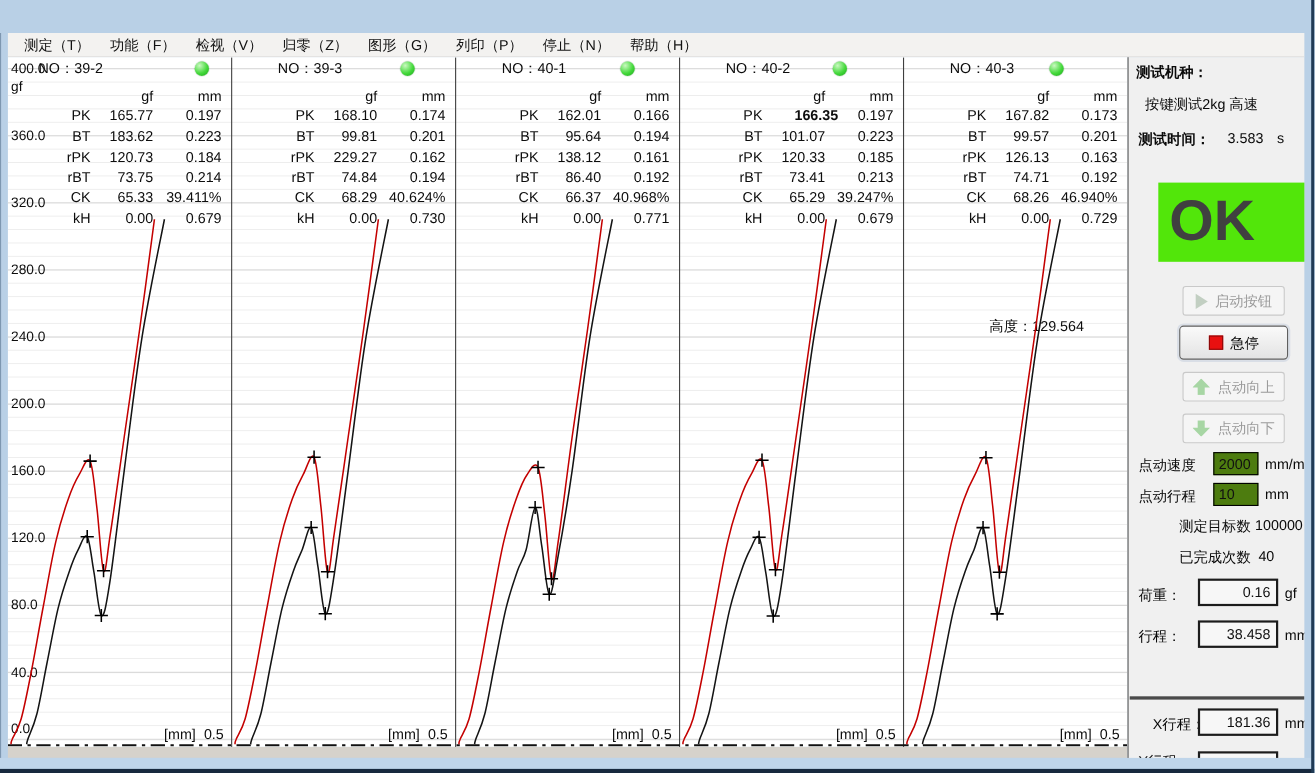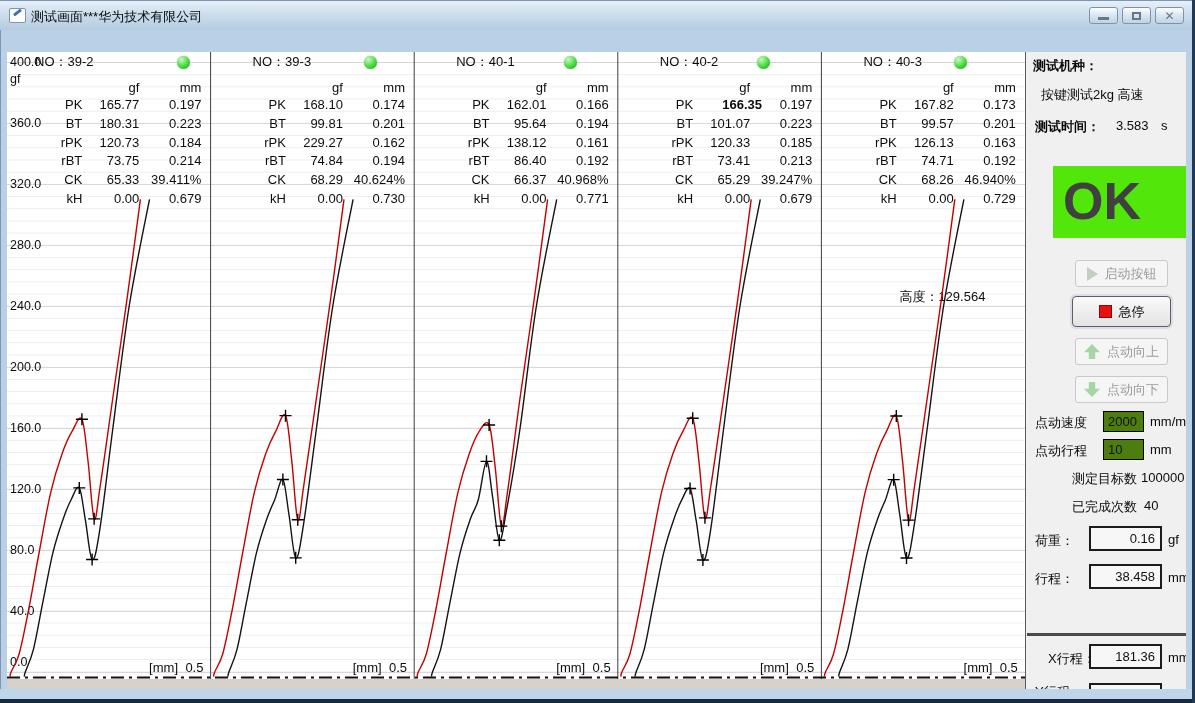--- a/index.html
+++ b/index.html
@@ -76,38 +76,31 @@
   .sdisplay{position:absolute;height:25px;border:2px solid #1c1c1c;background:#f7f7f7;
     font-size:13px;line-height:21px;padding-right:5px;text-align:right;width:73px;}
   .sep{left:1px;top:581px;width:159px;height:3px;background:#4a4a4a;}
   .unit-clip{overflow:hidden;width:37px;}
 </style>
 </head>
 <body>
 
 <div class="window">
 
-  <div class="abs titlebar">
-    <div class="abs app-icon">
-        <span class="pen"></span>
-      </div>
-    <div class="abs title-text">测试画面***华为技术有限公司</div>
-    <div class="abs winbtns">
-      <div class="winbtn">
-          <span class="glyph-min"></span>
-        </div>
-      <div class="winbtn">
-          <span class="glyph-max"></span>
-        </div>
-      <div class="winbtn">
-          <span class="glyph-close">✕</span>
-        </div>
-    </div>
-  </div>
-
+
+  <div class="abs menubar" id="menubar">
+      <div class="menu-item">测定（T）</div>
+      <div class="menu-item">功能（F）</div>
+      <div class="menu-item">检视（V）</div>
+      <div class="menu-item">归零（Z）</div>
+      <div class="menu-item">图形（G）</div>
+      <div class="menu-item">列印（P）</div>
+      <div class="menu-item">停止（N）</div>
+      <div class="menu-item">帮助（H）</div>
+    </div>
 
   <div class="abs chart" id="chart">
       <div class="ctext ytick" style="left: 3px; top: 2px;">400.0</div>
       <div class="ctext ytick" style="left: 3px; top: 63px;">360.0</div>
       <div class="ctext ytick" style="left: 3px; top: 124px;">320.0</div>
       <div class="ctext ytick" style="left: 3px; top: 185px;">280.0</div>
       <div class="ctext ytick" style="left: 3px; top: 246px;">240.0</div>
       <div class="ctext ytick" style="left: 3px; top: 307px;">200.0</div>
       <div class="ctext ytick" style="left: 3px; top: 368px;">160.0</div>
       <div class="ctext ytick" style="left: 3px; top: 429px;">120.0</div>
@@ -116,21 +109,21 @@
       <div class="ctext ytick" style="left: 3px; top: 602px;">0.0</div>
       <div class="ctext ytick" style="left: 3px; top: 19px;">gf</div>
       <div class="ctext " style="left: 28px; top: 1px; width: 110px;">NO：39-2</div>
       <div class="led" style="left: 170.114px; top: 4px;"></div>
       <div class="ctext num" style="left: 76.35px; top: 27px; width: 55.99px;">gf</div>
       <div class="ctext num" style="left: 133.358px; top: 27px; width: 61.08px;">mm</div>
       <div class="ctext num" style="left: 32.576px; top: 44px; width: 42.756px;">PK</div>
       <div class="ctext num" style="left: 76.35px; top: 44px; width: 55.99px;">165.77</div>
       <div class="ctext num" style="left: 133.358px; top: 44px; width: 61.08px;">0.197</div>
       <div class="ctext num" style="left: 32.576px; top: 62.8px; width: 42.756px;">BT</div>
-      <div class="ctext num" style="left: 76.35px; top: 62.8px; width: 55.99px;">180.31</div>
+      <div class="ctext num" style="left: 76.35px; top: 62.8px; width: 55.99px;">183.62</div>
       <div class="ctext num" style="left: 133.358px; top: 62.8px; width: 61.08px;">0.223</div>
       <div class="ctext num" style="left: 32.576px; top: 81.6px; width: 42.756px;">rPK</div>
       <div class="ctext num" style="left: 76.35px; top: 81.6px; width: 55.99px;">120.73</div>
       <div class="ctext num" style="left: 133.358px; top: 81.6px; width: 61.08px;">0.184</div>
       <div class="ctext num" style="left: 32.576px; top: 100.4px; width: 42.756px;">rBT</div>
       <div class="ctext num" style="left: 76.35px; top: 100.4px; width: 55.99px;">73.75</div>
       <div class="ctext num" style="left: 133.358px; top: 100.4px; width: 61.08px;">0.214</div>
       <div class="ctext num" style="left: 32.576px; top: 119.2px; width: 42.756px;">CK</div>
       <div class="ctext num" style="left: 76.35px; top: 119.2px; width: 55.99px;">65.33</div>
       <div class="ctext num" style="left: 133.358px; top: 119.2px; width: 61.08px;">39.411%</div>

